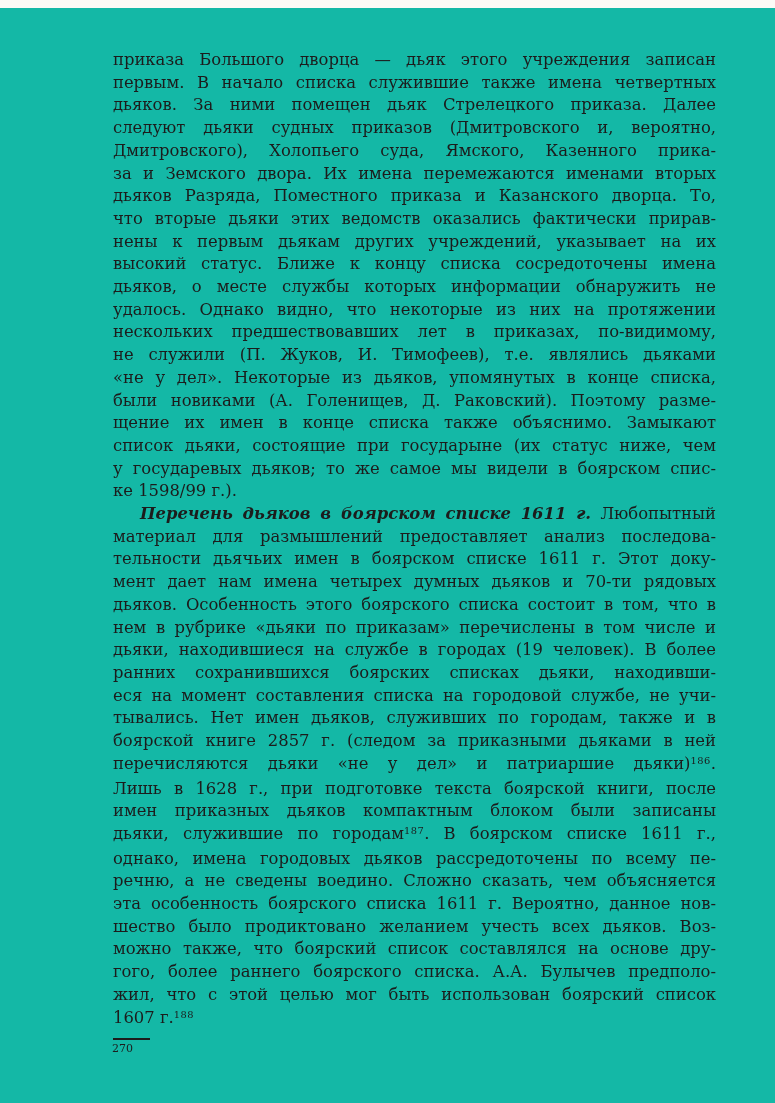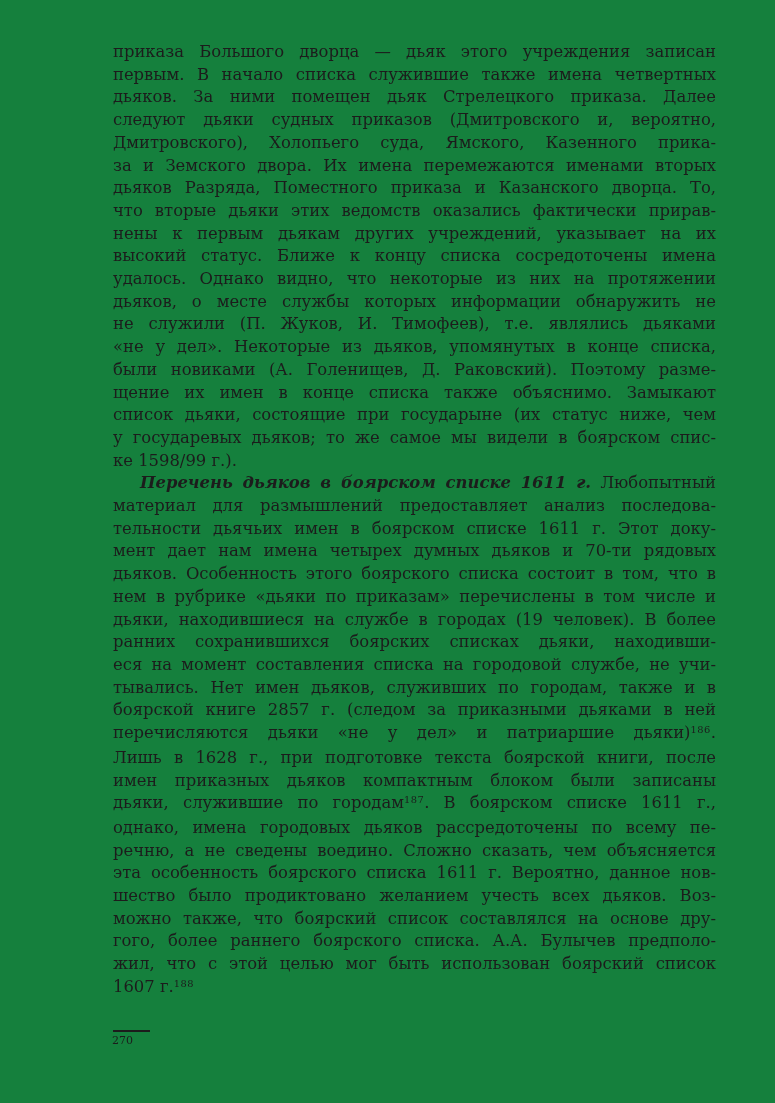--- a/index.html
+++ b/index.html
@@ -6,21 +6,22 @@
   body {
     width: 775px;
     height: 1103px;
     position: relative;
     background: #fbfaf6;
     overflow: hidden;
   }
   .page {
     position: absolute;
     inset: 0;
-    background: #15803d;
+    background: #14b8a6;
+    margin-top: 8px;
   }
   .text-block {
     position: absolute;
     left: 113px;
     top: 41px;
     width: 603px;
     font-family: "DejaVu Serif", "Liberation Serif", serif;
     font-size: 16.4px;
     line-height: 22.7px;
     color: #1c1c1c;
@@ -67,22 +68,23 @@
         <div class="line"><span>приказа Большого дворца — дьяк этого учреждения записан</span></div>
         <div class="line"><span>первым. В начало списка служившие также имена четвертных</span></div>
         <div class="line"><span>дьяков. За ними помещен дьяк Стрелецкого приказа. Далее</span></div>
         <div class="line"><span>следуют дьяки судных приказов (Дмитровского и, вероятно,</span></div>
         <div class="line"><span>Дмитровского), Холопьего суда, Ямского, Казенного прика-</span></div>
         <div class="line"><span>за и Земского двора. Их имена перемежаются именами вторых</span></div>
         <div class="line"><span>дьяков Разряда, Поместного приказа и Казанского дворца. То,</span></div>
         <div class="line"><span>что вторые дьяки этих ведомств оказались фактически прирав-</span></div>
         <div class="line"><span>нены к первым дьякам других учреждений, указывает на их</span></div>
         <div class="line"><span>высокий статус. Ближе к концу списка сосредоточены имена</span></div>
+        <div class="line"><span>дьяков, о месте службы которых информации обнаружить не</span></div>
         <div class="line"><span>удалось. Однако видно, что некоторые из них на протяжении</span></div>
-        <div class="line"><span>дьяков, о месте службы которых информации обнаружить не</span></div>
+        <div class="line"><span>нескольких предшествовавших лет в приказах, по-видимому,</span></div>
         <div class="line"><span>не служили (П. Жуков, И. Тимофеев), т.е. являлись дьяками</span></div>
         <div class="line"><span>«не у дел». Некоторые из дьяков, упомянутых в конце списка,</span></div>
         <div class="line"><span>были новиками (А. Голенищев, Д. Раковский). Поэтому разме-</span></div>
         <div class="line"><span>щение их имен в конце списка также объяснимо. Замыкают</span></div>
         <div class="line"><span>список дьяки, состоящие при государыне (их статус ниже, чем</span></div>
         <div class="line"><span>у государевых дьяков; то же самое мы видели в боярском спис-</span></div>
         <div class="line last"><span>ке 1598/99 г.).</span></div>
       </div>
       <div class="paragraph">
         <div class="line indent"><span class="bi">Перечень дьяков в боярском списке 1611 г.</span><span> Любопытный</span></div>

